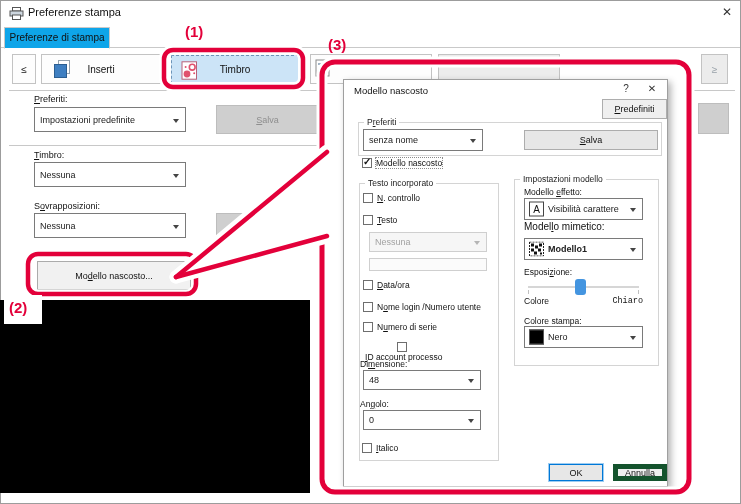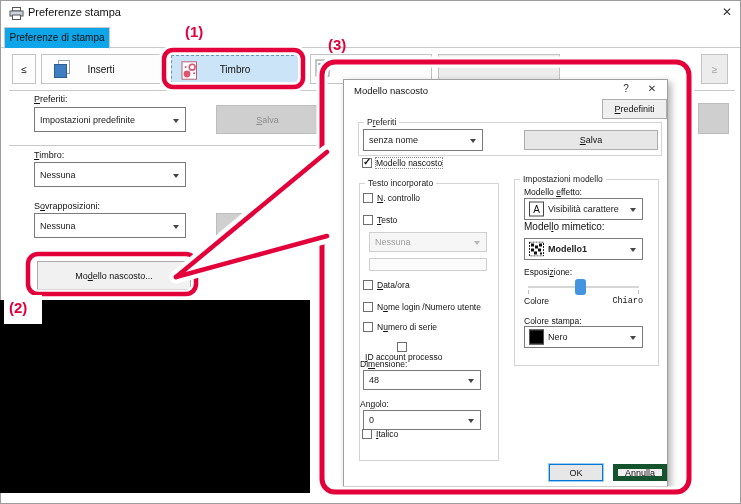--- a/index.html
+++ b/index.html
@@ -207,21 +207,21 @@
       <span class="val">48</span>
         <span class="car"></span>
     </div>
 
     <div class="lbl" style="left:16px;top:319px;font-size:8.5px;">An<u>g</u>olo:</div>
     <div class="dd" style="left:19px;top:330px;width:118px;height:20px;">
       <span class="val">0</span>
         <span class="car"></span>
     </div>
 
-    <div class="cb" style="left:18px;top:349px;text-align:right;">
+    <div class="cb" style="left:18px;top:363px;text-align:right;">
       <span class="box"></span>
       <span class="cbl"><u>I</u>talico</span>
     </div>
 
     <div class="grp" style="left:170px;top:99px;width:145px;height:187px;">
       <span class="gt">Impostazioni modello</span>
     </div>
 
     <div class="lbl" style="left:180px;top:107px;font-size:8.5px;">Modello <u>e</u>ffetto:</div>
     <div class="dd" style="left:180px;top:118px;width:119px;height:22px;">

